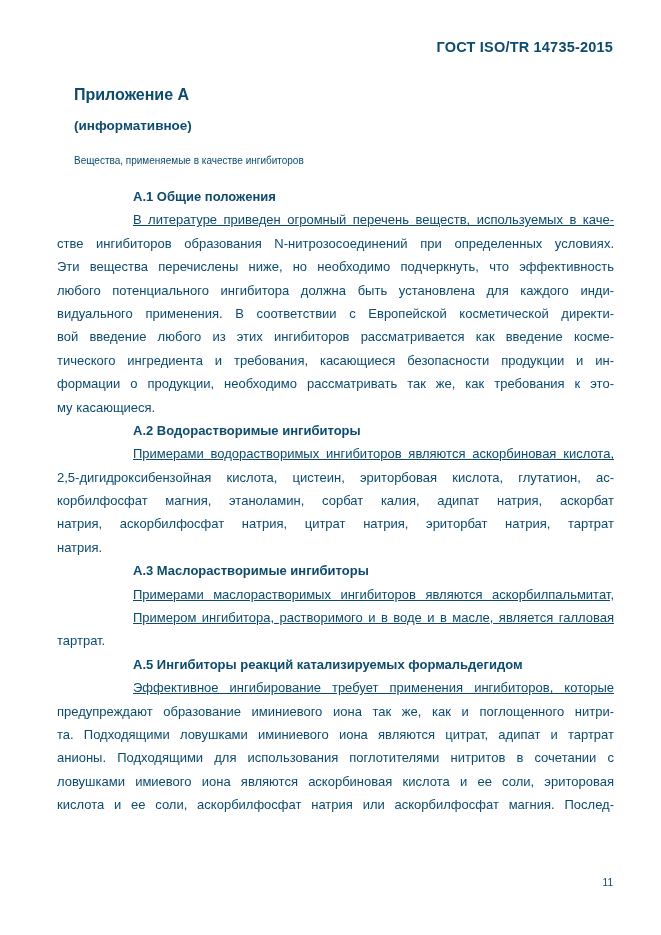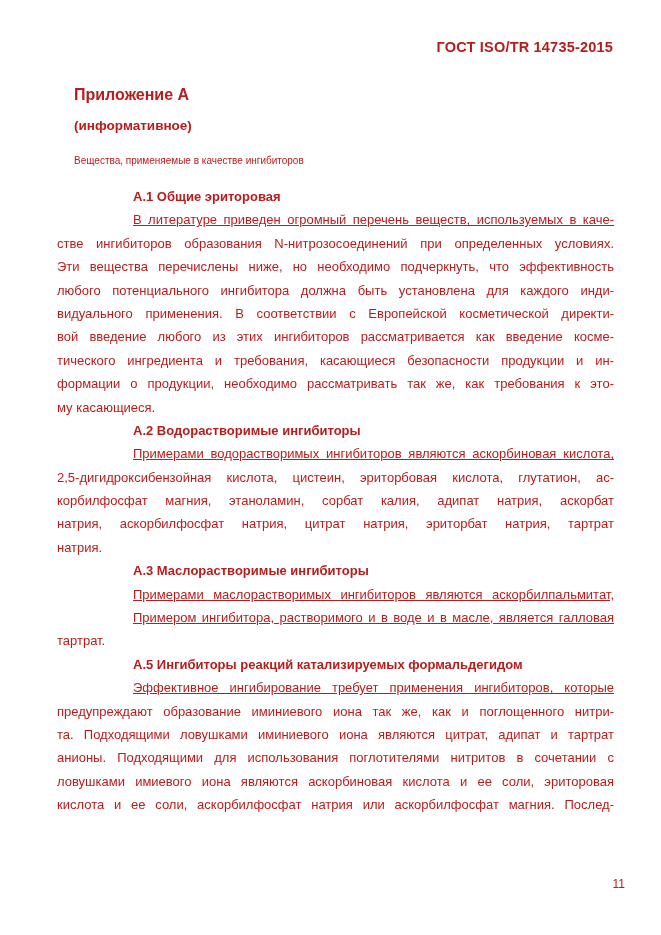--- a/index.html
+++ b/index.html
@@ -5,21 +5,21 @@
   html, body {
     margin: 0;
     padding: 0;
     background: #ffffff;
   }
   .page {
     position: relative;
     width: 661px;
     height: 935px;
     background: #ffffff;
-    color: #b91c1c;
+    color: #0c4a6e;
     font-family: "Liberation Sans", sans-serif;
     overflow: hidden;
   }
   .doc-header {
     position: absolute;
     top: 39px;
     right: 48px;
     font-size: 14.5px;
     font-weight: bold;
     letter-spacing: 0.2px;
@@ -73,39 +73,39 @@
   .body-line.first {
     padding-left: 76px;
     text-decoration: underline;
   }
   .body-line.flush {
     text-align-last: left;
   }
   .page-number {
     position: absolute;
     top: 877px;
-    right: 36px;
-    font-size: 12px;
+    right: 48px;
+    font-size: 10px;
   }
 </style>
 </head>
 <body>
 
 <div class="page">
 
   <div class="doc-header">ГОСТ ISO/TR 14735-2015</div>
 
   <div class="titles">
     <div class="title-appendix">Приложение А</div>
     <div class="title-type">(информативное)</div>
     <div class="title-subject">Вещества, применяемые в качестве ингибиторов</div>
   </div>
 
   <div class="doc-body">
-      <div class="line heading-line">А.1 Общие эриторовая</div>
+      <div class="line heading-line">А.1 Общие положения</div>
       <div class="line body-line first">В литературе приведен огромный перечень веществ, используемых в каче-</div>
       <div class="line body-line">стве ингибиторов образования N-нитрозосоединений при определенных условиях.</div>
       <div class="line body-line">Эти вещества перечислены ниже, но необходимо подчеркнуть, что эффективность</div>
       <div class="line body-line">любого потенциального ингибитора должна быть установлена для каждого инди-</div>
       <div class="line body-line">видуального применения. В соответствии с Европейской косметической директи-</div>
       <div class="line body-line">вой введение любого из этих ингибиторов рассматривается как введение косме-</div>
       <div class="line body-line">тического ингредиента и требования, касающиеся безопасности продукции и ин-</div>
       <div class="line body-line">формации о продукции, необходимо рассматривать так же, как требования к это-</div>
       <div class="line body-line flush">му касающиеся.</div>
       <div class="line heading-line">А.2 Водорастворимые ингибиторы</div>

